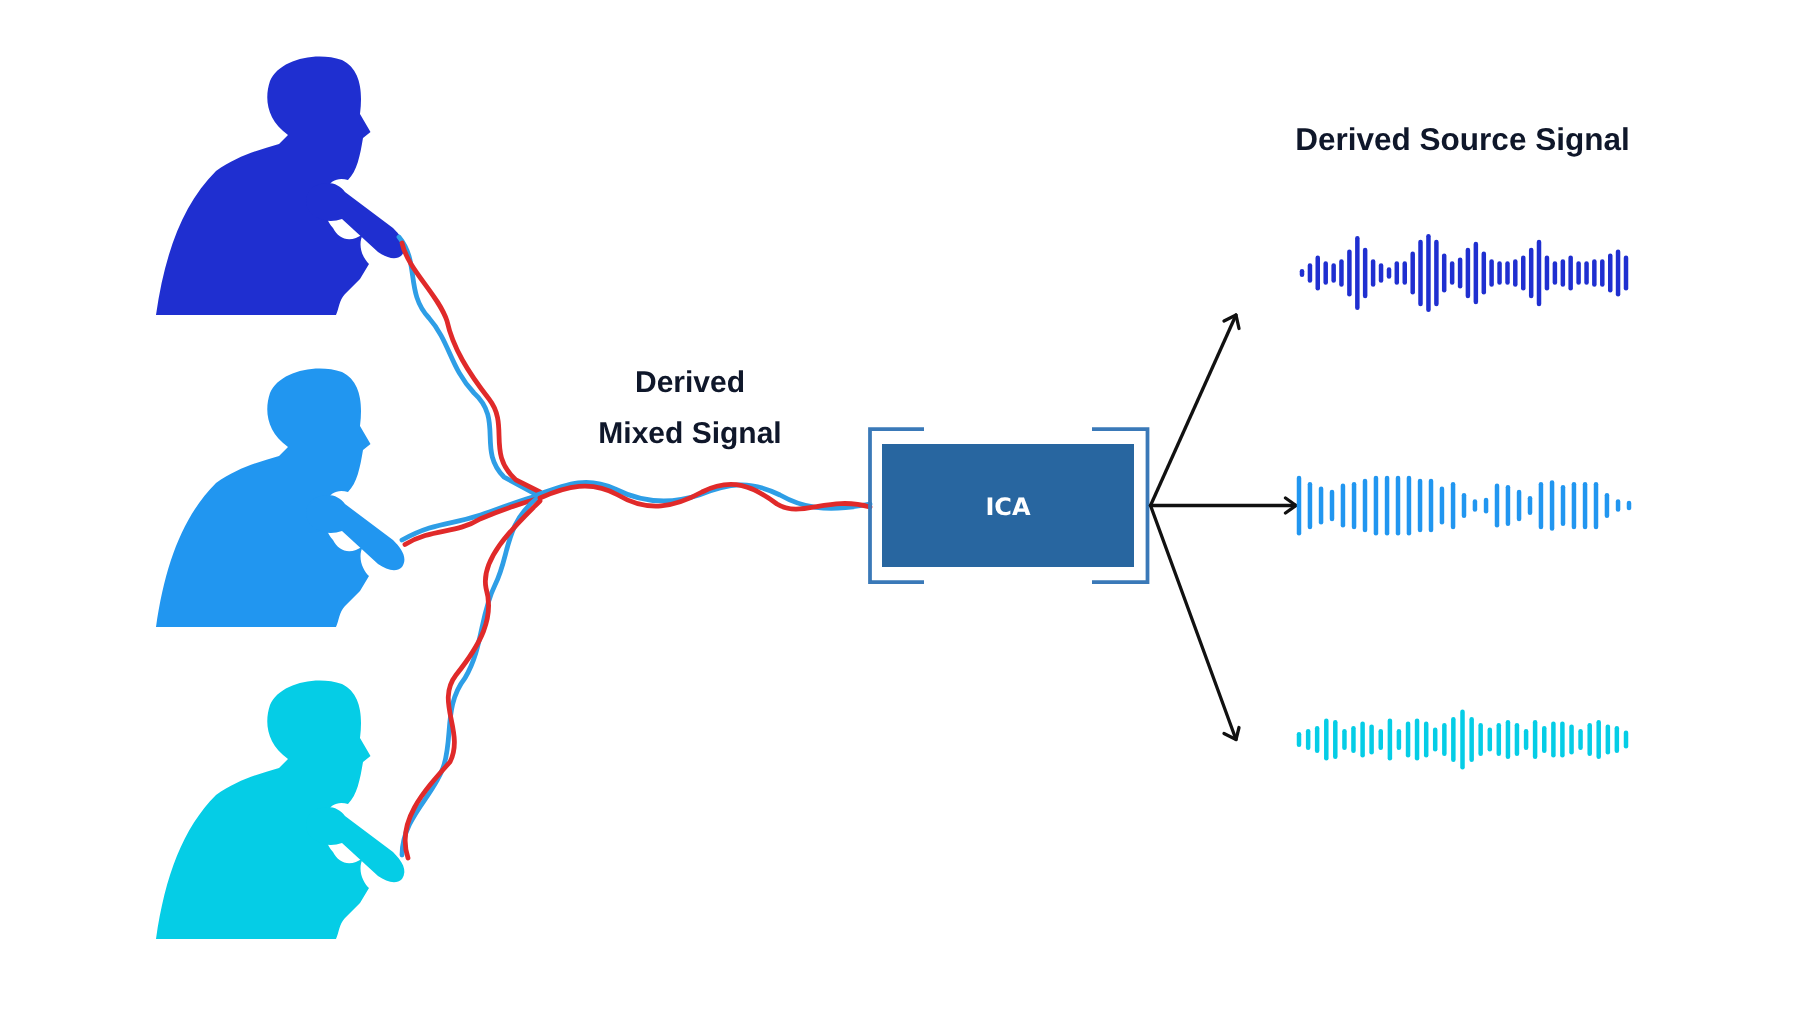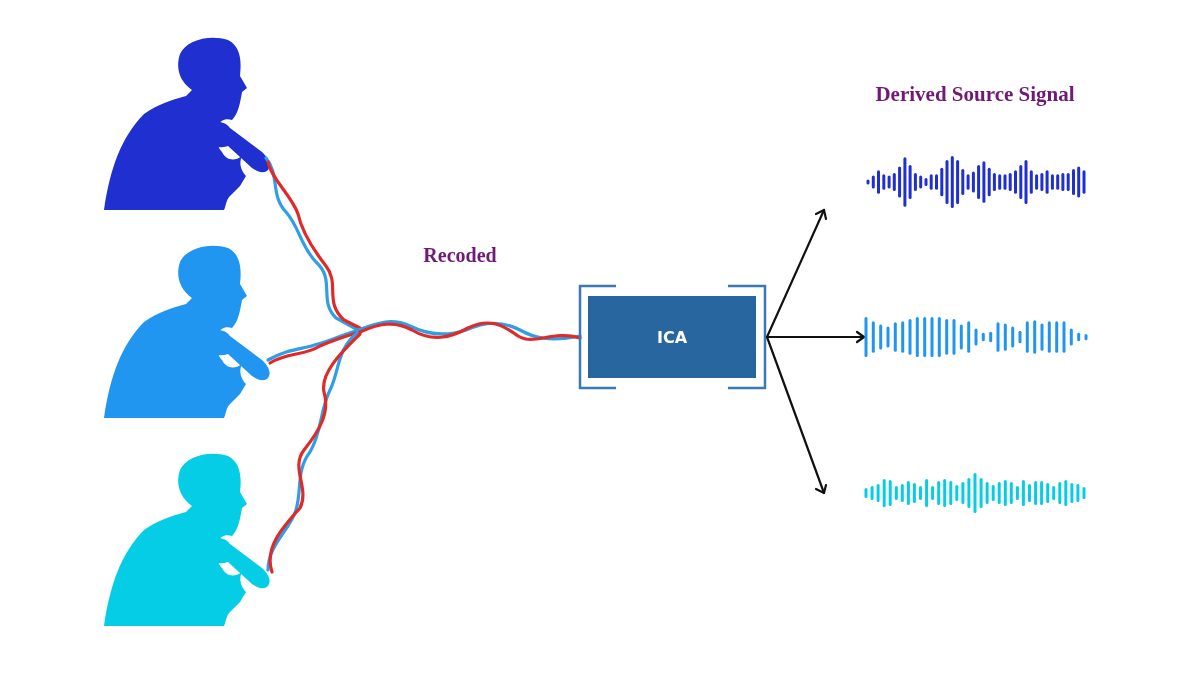--- a/index.html
+++ b/index.html
@@ -1,18 +1,18 @@
 <!DOCTYPE html>
 <html><head>
 <meta charset="utf-8">
 <style>
   html, body { margin: 0; padding: 0; background: #ffffff; }
   body { width: 1200px; height: 675px; position: relative; overflow: hidden; font-family: "Liberation Sans", sans-serif; }
   #stage { position: absolute; left: 0; top: 0; width: 1200px; height: 675px; }
-  .label { position: absolute; font-family: Liberation Serif, serif; font-weight: bold; color: #701a75; text-align: center; }
+  .label { position: absolute; font-family: Liberation Sans, sans-serif; font-weight: bold; color: #0f172a; text-align: center; }
   #title-derived { left: 840px; top: 82px; width: 270px; font-size: 21px; }
   #label-mixed { left: 360px; top: 238px; width: 200px; font-size: 20px; line-height: 34px; }
   #ica-text { position: absolute; left: 588px; top: 297px; width: 168px; height: 82px; line-height: 82px; text-align: center; color: #ffffff; font-family: "DejaVu Sans", sans-serif; font-weight: bold; font-size: 16px; }
 </style>
 </head>
 <body>
 
 <svg id="stage" width="1200" height="675" viewBox="0 0 1200 675" xmlns="http://www.w3.org/2000/svg">
   <defs>
     <g id="singer">
@@ -176,15 +176,16 @@
       <rect x="1058.3" y="482.0" width="3" height="22.0" rx="1.5" fill="#05cde6"></rect>
       <rect x="1064.3" y="480.0" width="3" height="26.0" rx="1.5" fill="#05cde6"></rect>
       <rect x="1070.4" y="483.0" width="3" height="20.0" rx="1.5" fill="#05cde6"></rect>
       <rect x="1076.4" y="484.0" width="3" height="18.0" rx="1.5" fill="#05cde6"></rect>
       <rect x="1082.5" y="487.0" width="3" height="12.0" rx="1.5" fill="#05cde6"></rect>
     </g>
 </svg>
 
 <div class="label" id="title-derived">Derived Source Signal</div>
 <div class="label" id="label-mixed">
-  <div>Recoded</div>
+  <div>Derived</div>
+  <div>Mixed Signal</div>
 </div>
 <div id="ica-text">ICA</div>
 
 </body></html>

